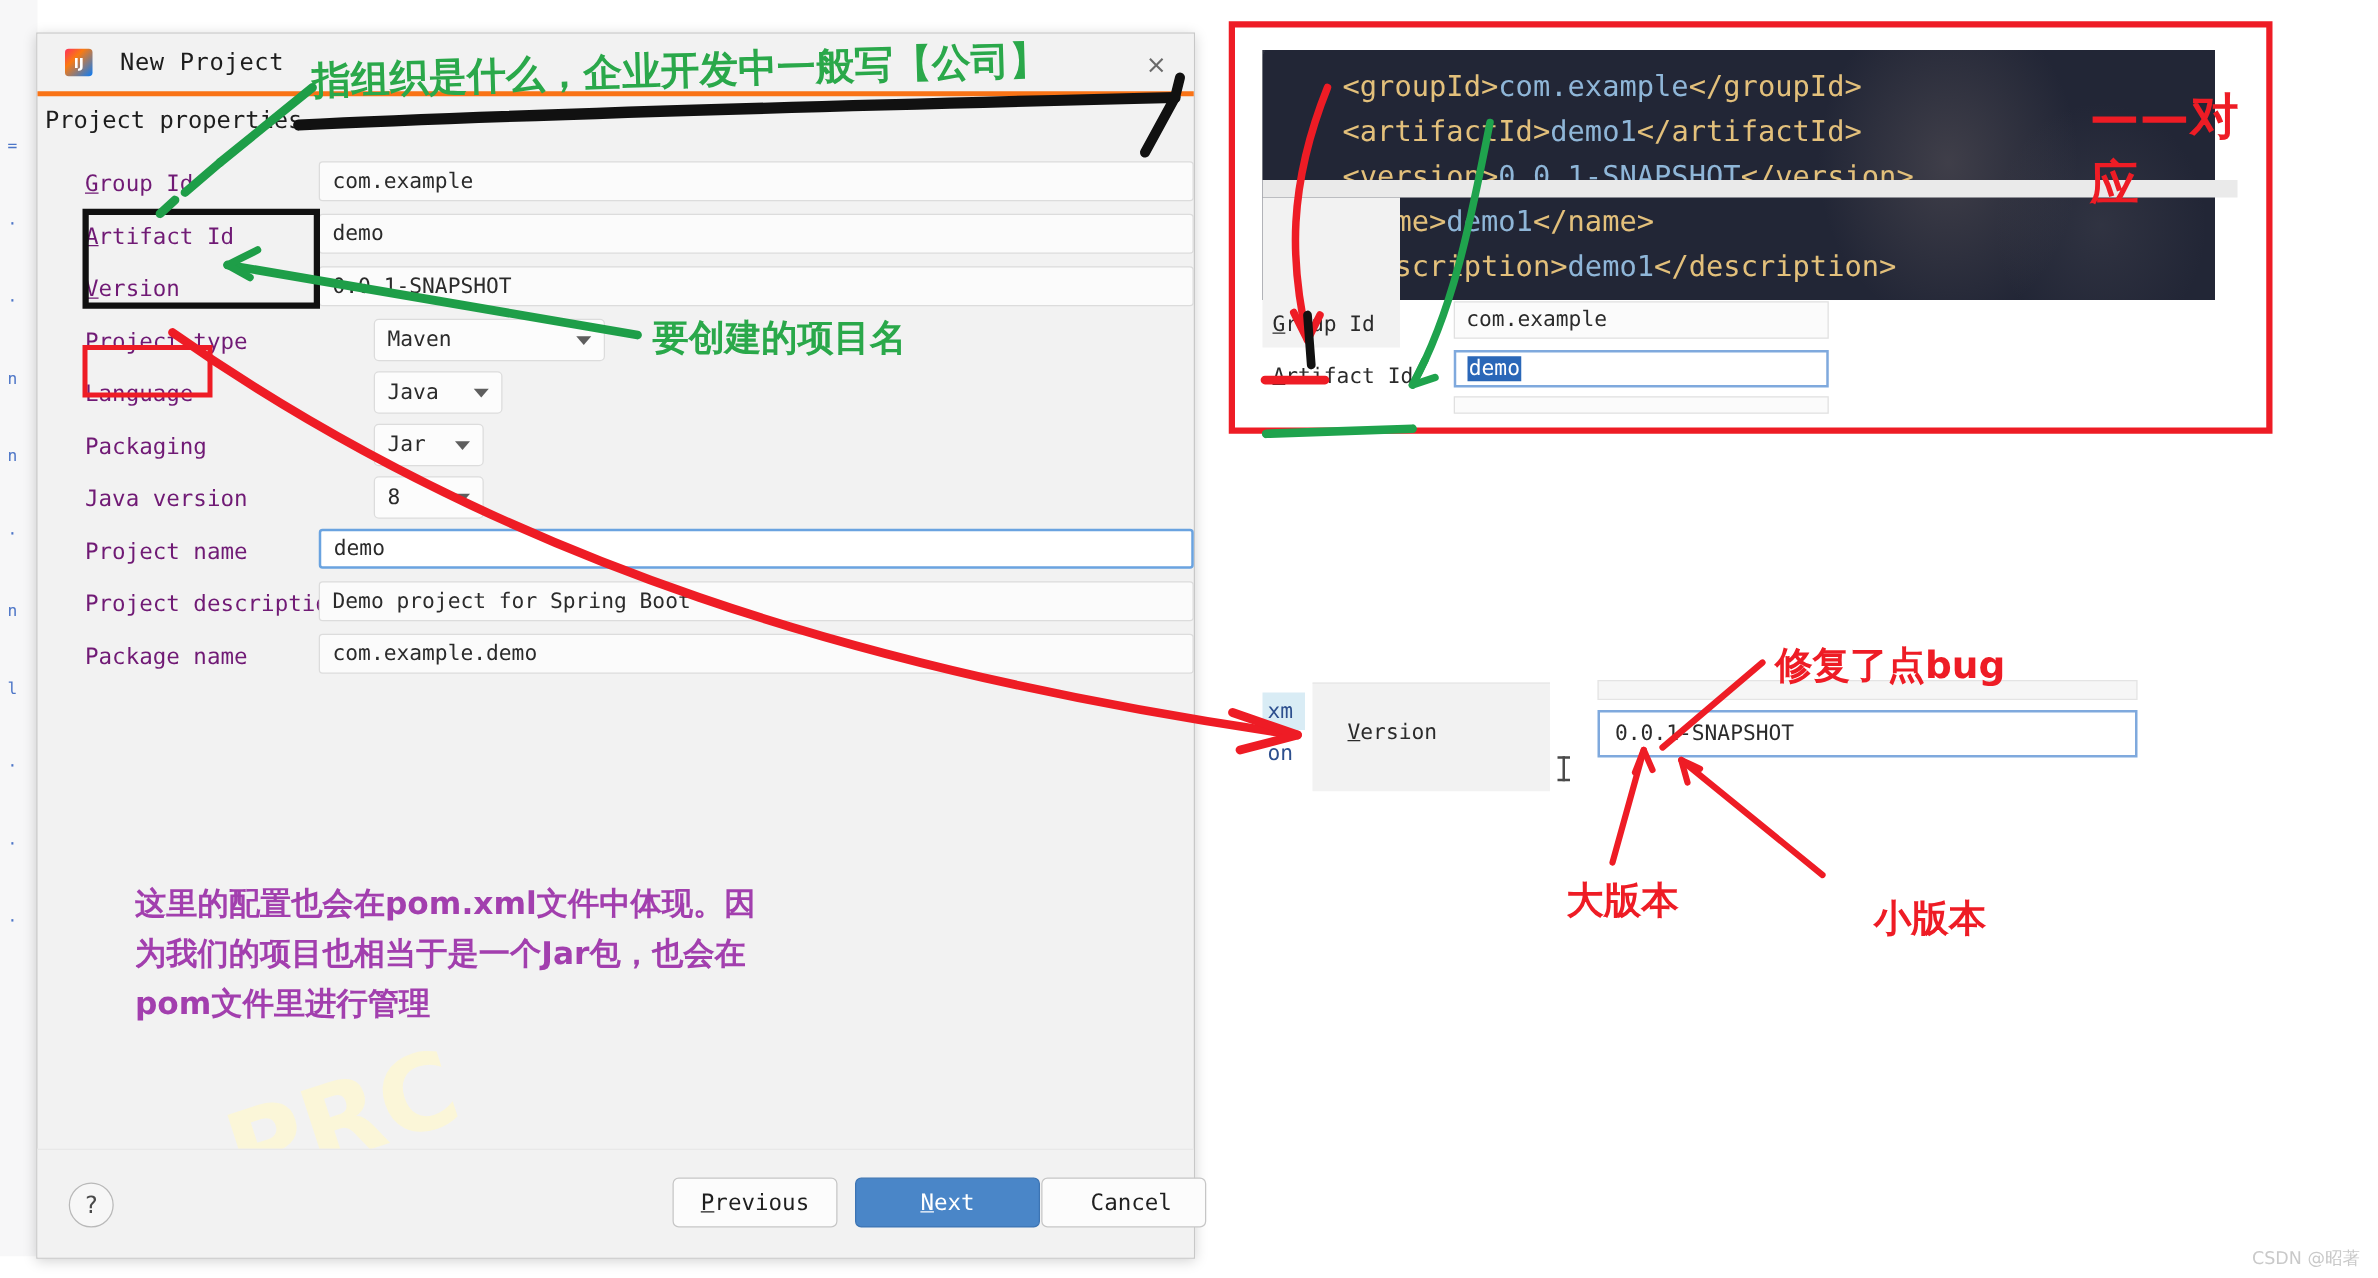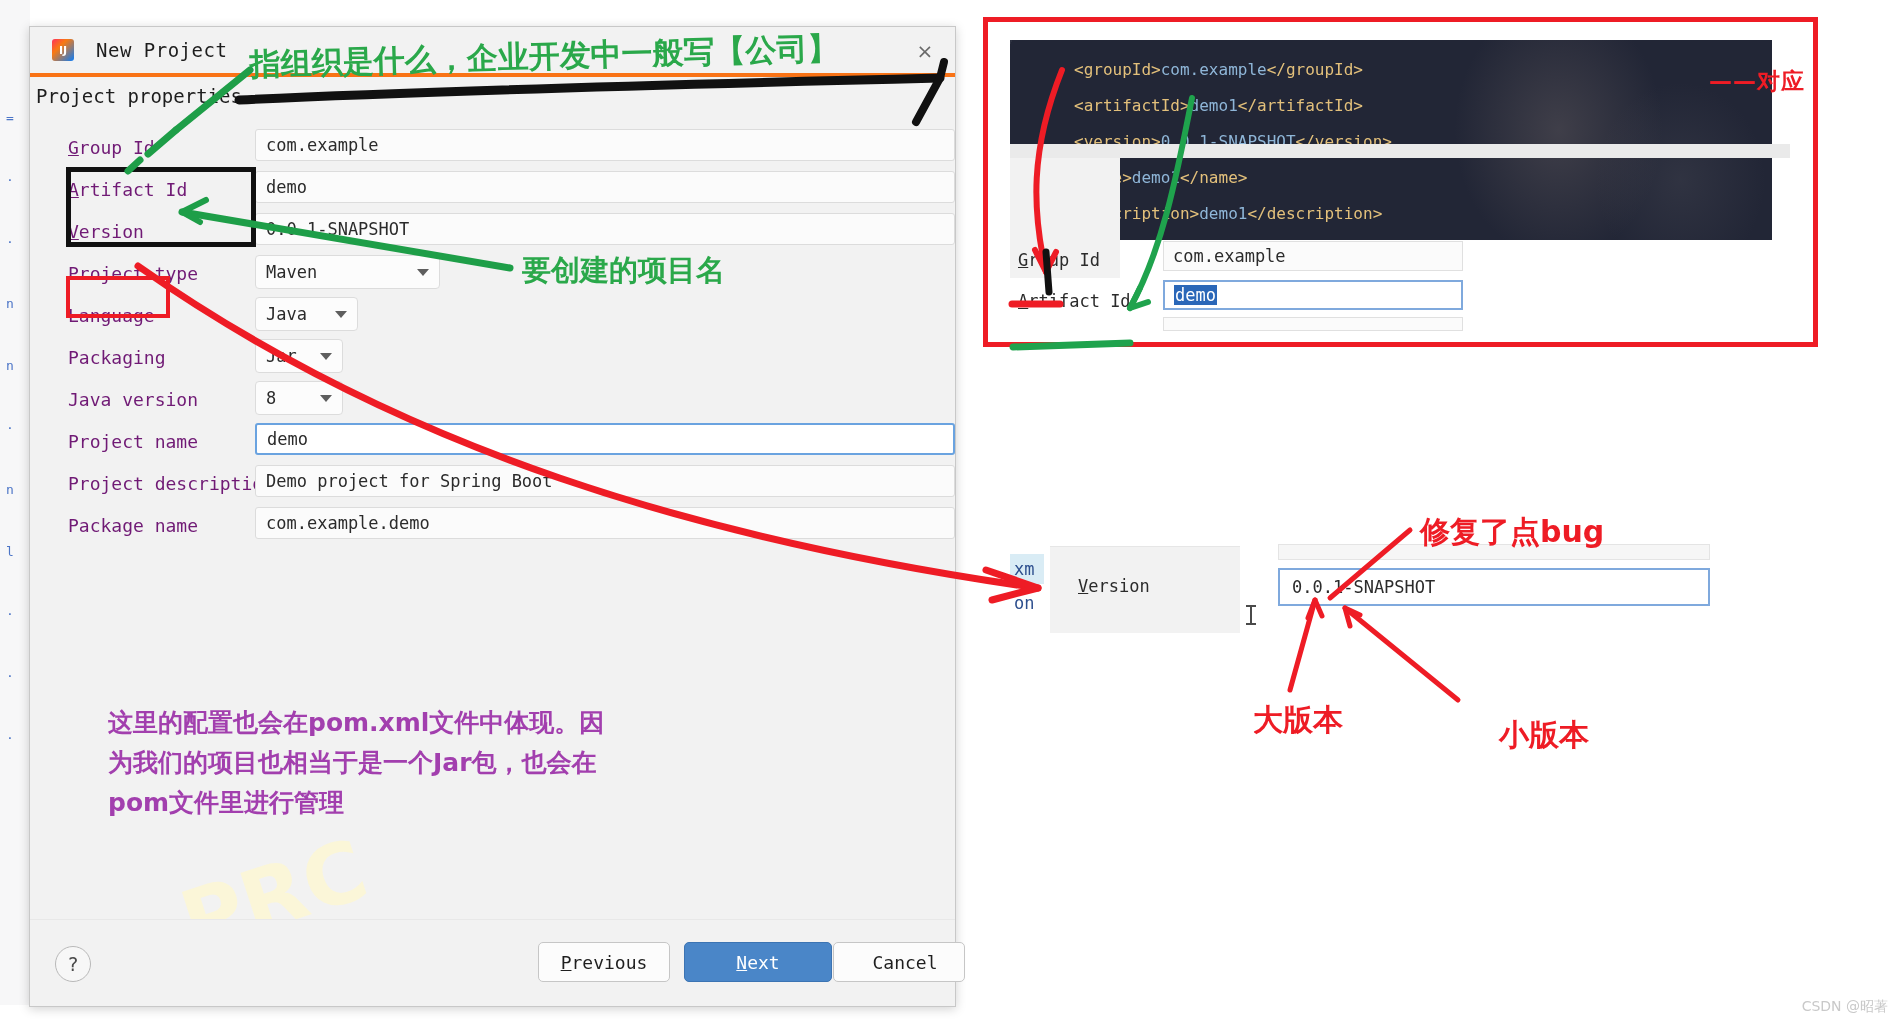--- a/index.html
+++ b/index.html
@@ -61,21 +61,21 @@
     display:flex;align-items:center;padding-left:10px;
     font-size:17px;color:#2b2b2b;font-family:"DejaVu Sans Mono",monospace;
     box-sizing:border-box;
   }
   .fld.focus{background:#ffffff;border:2px solid #6aa3e0;}
   .sel{
     position:absolute;top:2px;height:34px;
     background:#fcfcfc;border:1px solid #dcdcdc;border-radius:4px;
     display:flex;align-items:center;
     font-size:17px;color:#2b2b2b;font-family:"DejaVu Sans Mono",monospace;
-    box-sizing:border-box;padding-left:10px;
+    box-sizing:border-box;padding-left:10px;margin-left:44px;
   }
   .sel .caret{
     position:absolute;right:10px;top:13px;width:0;height:0;
     border-left:6px solid transparent;border-right:6px solid transparent;
     border-top:7px solid #5e5e5e;
   }
 
   
   #purple-note{
     position:absolute;left:78px;top:676px;width:600px;
@@ -122,21 +122,21 @@
     position:absolute;inset:0;
     background:
       radial-gradient(ellipse 160px 200px at 72% 45%, rgba(120,110,110,.34), transparent 65%),
       radial-gradient(ellipse 130px 150px at 88% 70%, rgba(90,90,100,.25), transparent 65%),
       linear-gradient(112deg, rgba(255,255,255,.05) 0 2px, transparent 2px 26px),
       linear-gradient(64deg, rgba(255,255,255,.04) 0 2px, transparent 2px 34px),
       #222636;
   }
   #code-lines{position:absolute;left:64px;top:12px;}
   .code-line{
-    font-family:"DejaVu Sans Mono",monospace;font-size:16px;line-height:36px;
+    font-family:"DejaVu Sans Mono",monospace;font-size:23px;line-height:36px;
     white-space:pre;color:#e3c07b;
   }
   .code-line .v{color:#8fb6d8;}
   .mini-lbl{
     position:absolute;font-size:17px;color:#2b2b2b;
     font-family:"DejaVu Sans Mono",monospace;
   }
   .mini-lbl u{text-decoration:underline;}
   .mini-fld{
     position:absolute;height:30px;background:#fbfbfb;border:1px solid #e0e0e0;
@@ -144,21 +144,21 @@
     font-size:17px;color:#2b2b2b;font-family:"DejaVu Sans Mono",monospace;
   }
   .mini-fld.focus{background:#ffffff;border:2px solid #7fa9dd;}
   .selhl{background:#2a67b8;color:#ffffff;padding:0 1px;}
 
   #panel-top-graybar1{position:absolute;left:500px;top:32px;width:240px;height:30px;background:#f0f0f0;}
   #panel-top-graybar2{position:absolute;left:22px;top:122px;width:780px;height:14px;background:#eaeaea;}
   #panel-top-graypanel{position:absolute;left:22px;top:136px;width:110px;height:120px;background:#f2f2f2;}
 
   #duiying{
-    position:absolute;left:721px;top:44px;font-size:23px;font-weight:bold;color:#ee1c25;
+    position:absolute;left:684px;top:44px;font-size:39px;font-weight:bold;color:#ee1c25;
     font-family:"DejaVu Sans","Liberation Sans",sans-serif;letter-spacing:1px;
   }
 
   
   #panel-ver{left:1050px;top:546px;width:660px;height:86px;}
   #ver-grayleft{position:absolute;left:0;top:0;width:190px;height:86px;background:#f2f2f2;border-top:1px solid #e6e6e6;}
   #ver-codebits{position:absolute;left:-36px;top:6px;font-family:"DejaVu Sans Mono",monospace;font-size:17px;color:#2d4f8e;line-height:34px;}
   #ver-codehl{position:absolute;left:-40px;top:8px;width:34px;height:30px;background:#d9ecf5;}
   #ver-lbl{position:absolute;left:28px;top:30px;font-size:17px;color:#2b2b2b;font-family:"DejaVu Sans Mono",monospace;}
   #ver-fld{

